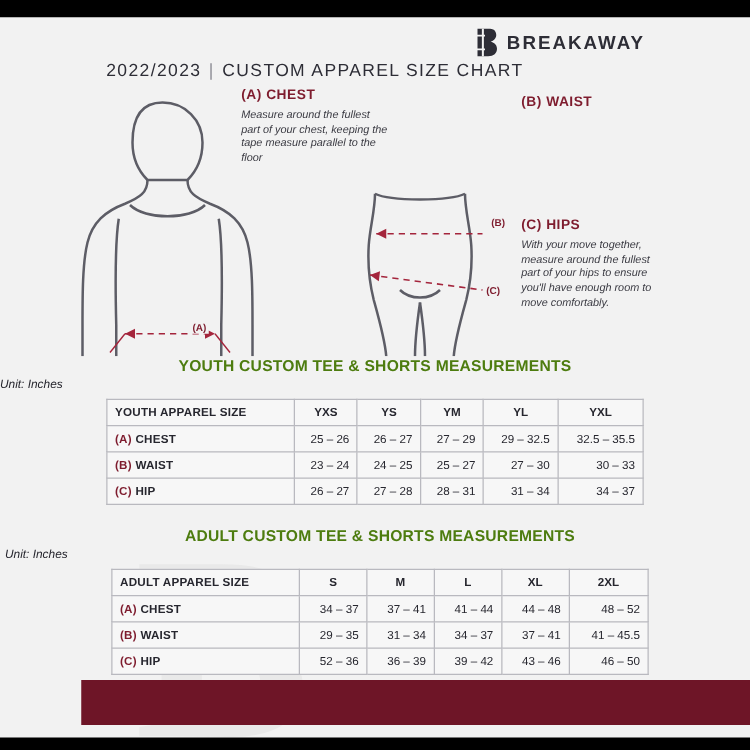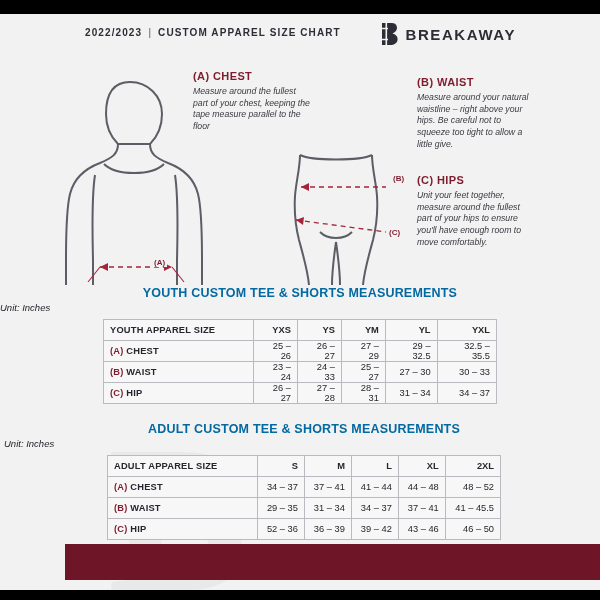--- a/index.html
+++ b/index.html
@@ -36,22 +36,22 @@
     font-weight: bold;
     color: #e9e9e9;
     line-height: 1;
     user-select: none;
   }
   
   .header {
     position: absolute; top: 8px; left: 0; width: 600px; height: 40px;
   }
   .hdr-left {
-    position: absolute; left: 85px; top: 5px;
-    font-size: 10px; font-weight: bold; letter-spacing: 1.1px;
+    position: absolute; left: 85px; top: 26px;
+    font-size: 14px; font-weight: normal; letter-spacing: 1.1px;
     color: #2d2d36;
     white-space: nowrap;
   }
   .hdr-sep { color: #8e8e96; padding: 0 6px; }
   .logo-wrap {
     position: absolute; right: 84px; top: 0;
     display: flex; align-items: center; gap: 7px;
   }
   .logo-mark {
     width: 19px; height: 24px;
@@ -83,43 +83,43 @@
     font-size: 8px; font-weight: bold; color: #7e1c2e;
     background: #f2f2f2; padding: 0 2px;
   }
   .lbl-a { left: 152px; top: 198px; }
   .lbl-b { left: 391px; top: 114px; }
   .lbl-c { left: 387px; top: 168px; }
   
   .section-title {
     text-align: center;
     font-size: 12.5px; font-weight: bold; letter-spacing: .2px;
-    color: #0369a1;
+    color: #4d7c0f;
   }
   .section-sub {
     text-align: left;
     font-size: 9.5px; font-style: italic; color: #26262e;
     margin-top: 2px; margin-bottom: 6px;
   }
   table {
     border-collapse: collapse;
-    width: 394px;
+    width: 430px;
     margin: 0 auto;
     background: #f7f7f7;
   }
   th, td {
     border: 1px solid #b9b9bf;
     font-size: 9.3px;
     color: #26262e;
     height: 21px;
     padding: 0 6px;
   }
   thead th {
     font-weight: bold;
-    text-align: right;
+    text-align: center;
   }
   thead th.rowhead {
     text-align: left;
     letter-spacing: .2px;
   }
   tbody td.rowhead {
     text-align: left;
     font-weight: bold;
     letter-spacing: .2px;
   }
@@ -219,29 +219,28 @@
           <span>CHEST</span>
         </div>
         <div class="callout-body">Measure around the fullest part of your chest, keeping the tape measure parallel to the floor</div>
       </div>
 
       <div class="c-waist">
         <div class="callout-title">
           <span class="tag">(B)</span>
           <span>WAIST</span>
         </div>
-        <div class="callout-body">Measure around your natural waistline – right above your hips. Be careful not to squeeze too tight to allow a little give.</div>
       </div>
 
       <div class="c-hips">
         <div class="callout-title">
           <span class="tag">(C)</span>
           <span>HIPS</span>
         </div>
-        <div class="callout-body">Unit your feet together, measure around the fullest part of your hips to ensure you'll have enough room to move comfortably.</div>
+        <div class="callout-body">With your move together, measure around the fullest part of your hips to ensure you'll have enough room to move comfortably.</div>
       </div>
     </div>
 
     <div class="tbl-block-1">
       <div class="section-title">YOUTH CUSTOM TEE &amp; SHORTS MEASUREMENTS</div>
       <div class="section-sub">Unit: Inches</div>
       <table>
         <thead>
           <tr>
             <th class="rowhead" style="width:150px">YOUTH APPAREL SIZE</th>
@@ -263,21 +262,21 @@
             <td>27 – 29</td>
             <td>29 – 32.5</td>
             <td>32.5 – 35.5</td>
           </tr>
           <tr>
             <td class="rowhead">
               <span class="tag">(B)</span>
               <span>WAIST</span>
             </td>
             <td>23 – 24</td>
-            <td>24 – 33</td>
+            <td>24 – 25</td>
             <td>25 – 27</td>
             <td>27 – 30</td>
             <td>30 – 33</td>
           </tr>
           <tr>
             <td class="rowhead">
               <span class="tag">(C)</span>
               <span>HIP</span>
             </td>
             <td>26 – 27</td>

